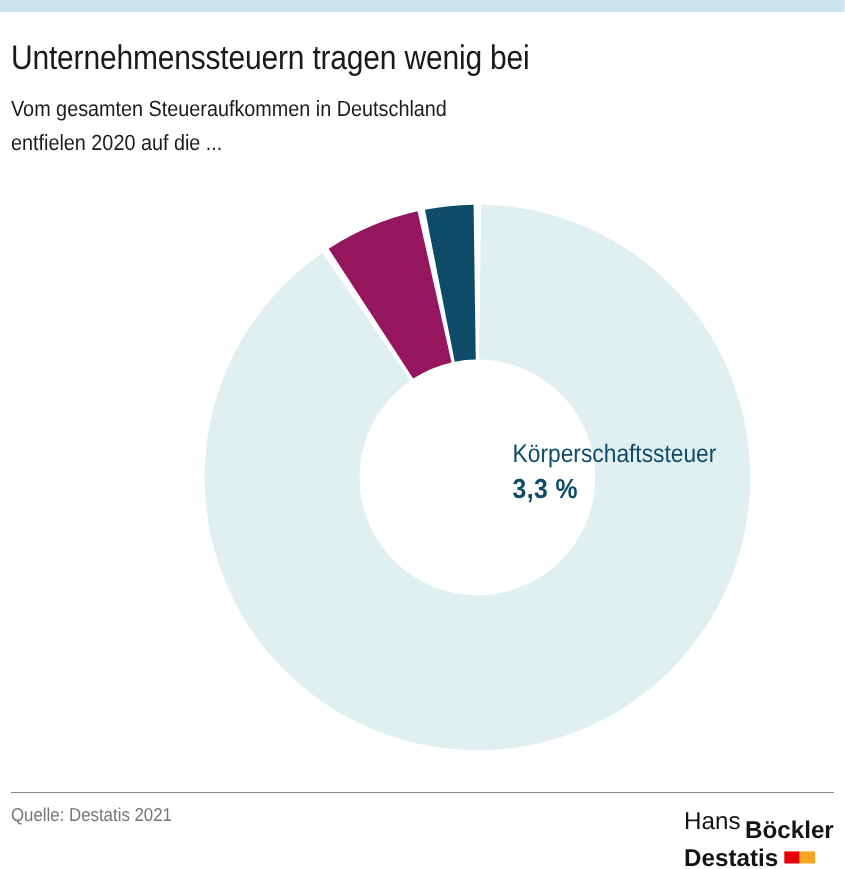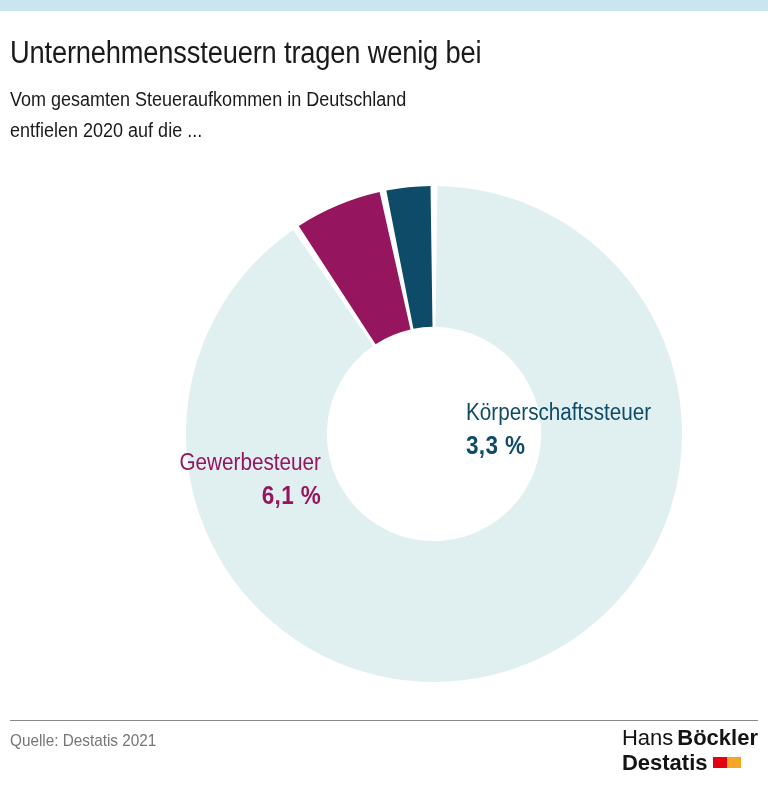--- a/index.html
+++ b/index.html
@@ -173,34 +173,30 @@
         <path d="M 379.5625950376464 22.048416122223472 A 248 248 0 0 0 298.78434762144195 56.104046812255234 L 375.58683817246293 174.18894822289428 A 107.136 107.136 0 0 1 410.48304105626323 159.47691576480054 Z" fill="#95155e"></path>
         <path d="M 293.0322704736129 59.96054491306006 A 248 248 0 1 0 437.4626207241083 16.024174045692547 L 435.4958521528148 156.8744431877392 A 107.136 107.136 0 1 1 373.1019408446008 175.85495540244193 Z" fill="#e0eff0"></path>
       </g>
   </svg>
 
   <div class="label-block" id="label-koerperschaft">
     <div class="label-name">Körperschaftssteuer</div>
     <div class="label-value">3,3 %</div>
   </div>
 
-  <div class="label-block" id="label-gewerbe">
-    <div class="label-name">Gewerbesteuer</div>
-    <div class="label-value">6,1 %</div>
-  </div>
 </div>
 
 <div id="footer-rule"></div>
 
 <div id="source-text">Quelle: Destatis 2021</div>
 
 <div id="logo">
   <div class="logo-line">
     <span class="logo-thin">Hans</span>
-    <span class="logo-bold" style="margin-left:4px;">Böckler</span>
+    <span class="logo-bold" style="margin-left:4px;margin-top:17px;">Böckler</span>
   </div>
   <div class="logo-line">
     <span class="logo-bold">Destatis</span>
     <span class="logo-swatches">
       <span class="sw sw-red"></span>
       <span class="sw sw-orange"></span>
     </span>
   </div>
 </div>
 

